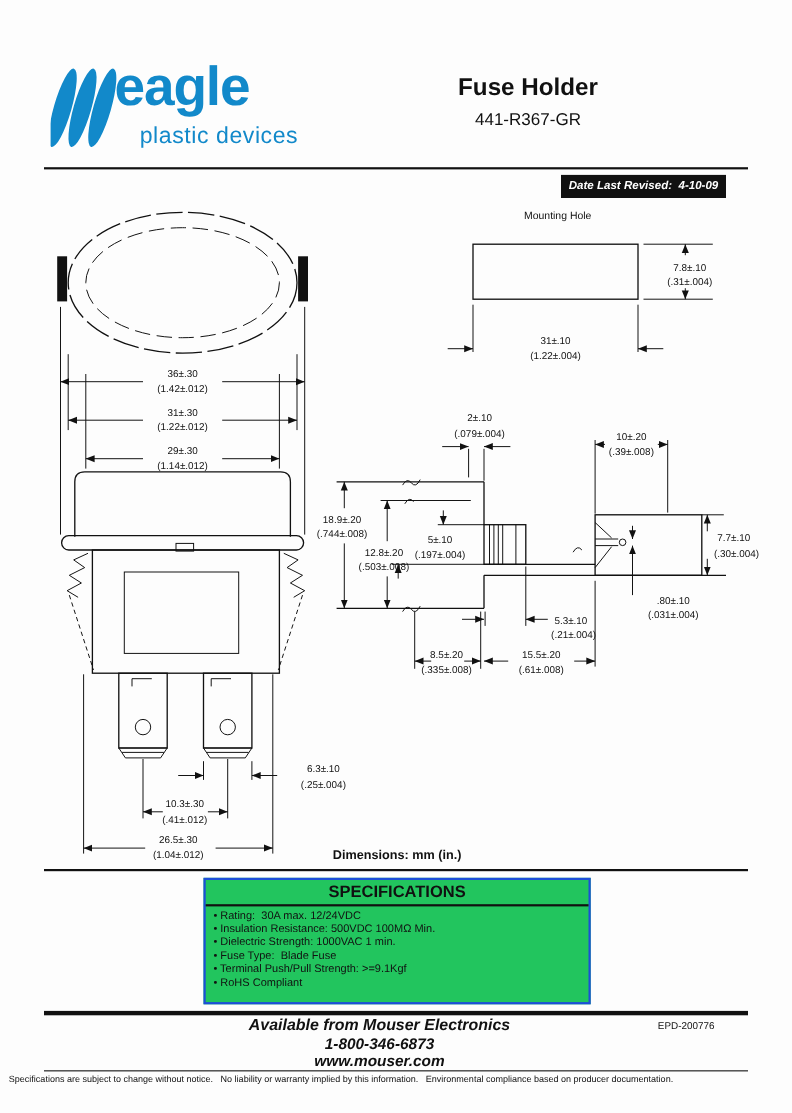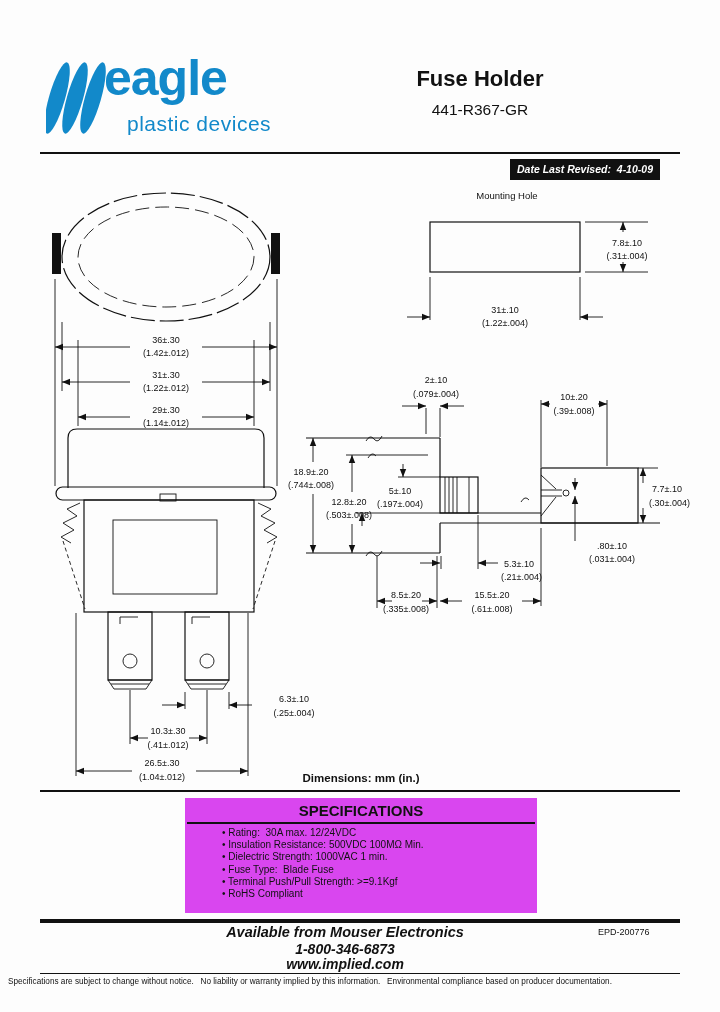--- a/index.html
+++ b/index.html
@@ -18,24 +18,24 @@
   #draw{left:0;top:0;}
   .thin{stroke:#111;stroke-width:.9;fill:none;}
   .out{stroke:#111;stroke-width:1.2;fill:none;}
   .fillk{fill:#111;stroke:none;}
   .dt{font-family:"Liberation Sans",sans-serif;font-size:9px;fill:#111;text-anchor:middle;}
   .dts{text-anchor:start;}
   .mhl{font-size:9.5px;}
   
   #dims-note{left:261px;top:772px;width:200px;text-align:center;font-size:11.5px;font-weight:bold;}
   
-  #specs{left:185px;top:798px;width:348px;height:111px;border:2px solid #d946ef;background:#d946ef;}
+  #specs{left:185px;top:798px;width:348px;height:111px;border:2px solid #1d4ed8;background:#22c55e;}
   #specs-title{text-align:center;font-size:15px;font-weight:bold;padding-top:2px;height:20px;border-bottom:2px solid #111;}
   .spec-item{font-size:10px;line-height:12.2px;padding-left:7px;white-space:pre;}
-  #specs-list{padding-top:3px;margin-left:28px;}
+  #specs-list{padding-top:3px;}
   
   .fline{text-align:center;font-weight:bold;font-style:italic;width:690px;}
   #footer-distributor{top:924px;font-size:14.5px;}
   #footer-phone{top:941px;font-size:14px;}
   #footer-site{top:956px;font-size:14px;}
   #doc-number{left:598px;top:927px;width:86px;text-align:left;font-size:9px;font-weight:normal;font-style:normal;}
   #disclaimer{top:977px;width:620px;text-align:center;font-size:8.2px;white-space:pre;}
 </style>
 </head>
 <body>
@@ -289,17 +289,17 @@
       <div class="spec-item">• Fuse Type:  Blade Fuse</div>
       <div class="spec-item">• Terminal Push/Pull Strength: &gt;=9.1Kgf</div>
       <div class="spec-item">• RoHS Compliant</div>
     </div>
   </div>
 
   <div class="abs hrule" style="left:40px;top:919px;width:640px;height:3.5px;"></div>
   <div class="abs fline" id="footer-distributor">Available from Mouser Electronics</div>
   <div class="abs" id="doc-number">EPD-200776</div>
   <div class="abs fline" id="footer-phone">1-800-346-6873</div>
-  <div class="abs fline" id="footer-site">www.implied.com</div>
+  <div class="abs fline" id="footer-site">www.mouser.com</div>
   <div class="abs hrule" style="left:40px;top:973px;width:640px;height:1px;"></div>
   <div class="abs" id="disclaimer">Specifications are subject to change without notice.   No liability or warranty implied by this information.   Environmental compliance based on producer documentation.</div>
 
 </div>
 
 </body></html>

